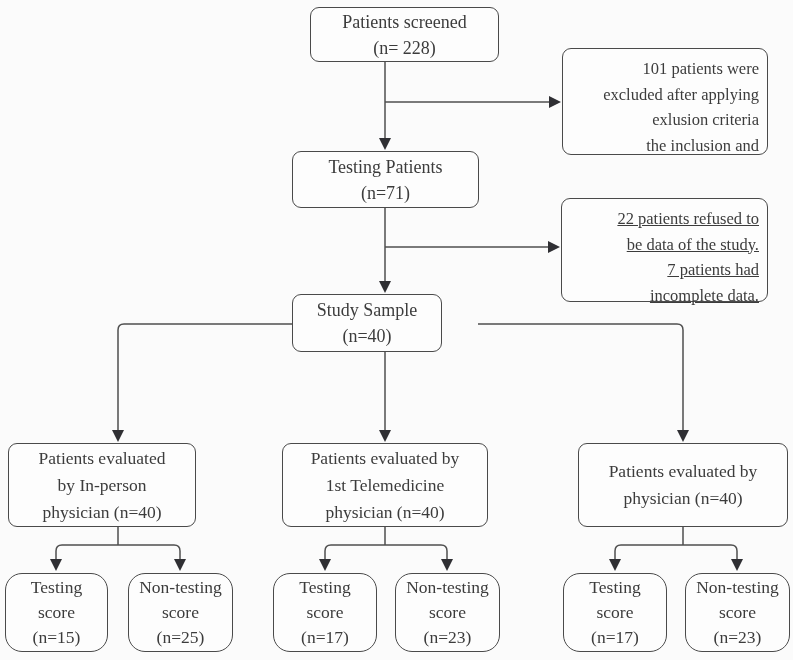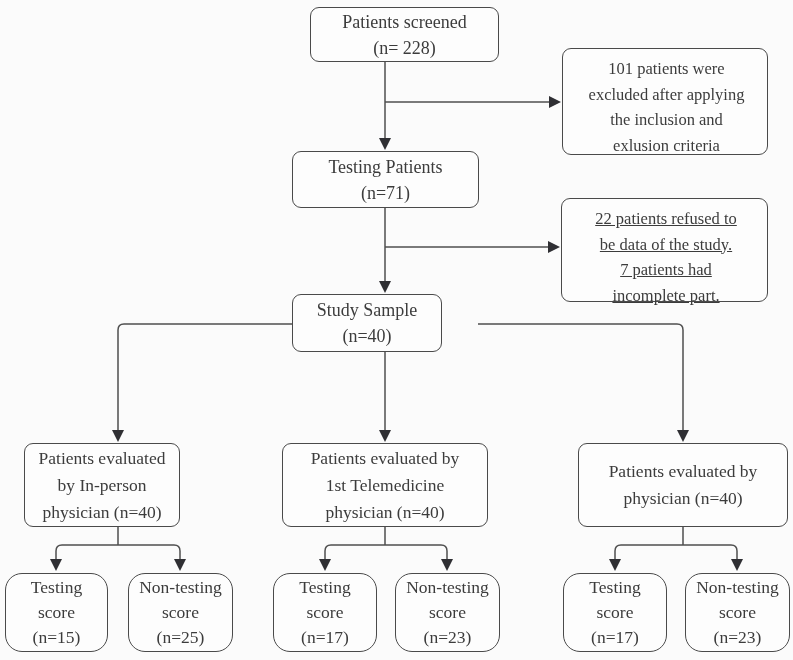--- a/index.html
+++ b/index.html
@@ -30,21 +30,21 @@
     display: flex;
     flex-direction: column;
     justify-content: center;
     text-align: center;
   }
   .node .line { display: block; }
   .node-main { font-size: 18px; line-height: 26px; }
   .node-side {
     font-size: 16.5px;
     line-height: 25.5px;
-    text-align: center;
+    text-align: right;
     justify-content: flex-start;
     padding: 7px 8px 6px 11px;
   }
   .node-branch { font-size: 17.5px; line-height: 27px; }
   .node-leaf { font-size: 17.5px; line-height: 25px; border-radius: 17px; }
 </style>
 </head>
 <body>
 
 <div class="canvas">
@@ -80,42 +80,42 @@
   </svg>
 
   <div class="node node-main" style="left:291px; top:7px; width:189px; height:55px;margin-left:19px;">
     <span class="line">Patients screened</span>
     <span class="line">(n= 228)</span>
   </div>
 
   <div class="node node-side" style="left:562px; top:48px; width:206px; height:107px;">
     <span class="line">101 patients were</span>
     <span class="line">excluded after applying</span>
+    <span class="line">exlusion criteria</span>
     <span class="line">the inclusion and</span>
-    <span class="line">exlusion criteria</span>
   </div>
 
   <div class="node node-main" style="left:292px; top:151px; width:187px; height:57px;">
     <span class="line">Testing Patients</span>
     <span class="line">(n=71)</span>
   </div>
 
   <div class="node node-side" style="left:561px; top:198px; width:207px; height:104px;text-decoration:underline;">
     <span class="line">22 patients refused to</span>
     <span class="line">be data of the study.</span>
     <span class="line">7 patients had</span>
-    <span class="line">incomplete part.</span>
+    <span class="line">incomplete data.</span>
   </div>
 
   <div class="node node-main" style="left:292px; top:294px; width:150px; height:58px;">
     <span class="line">Study Sample</span>
     <span class="line">(n=40)</span>
   </div>
 
-  <div class="node node-branch" style="left:24px; top:443px; width:156px; height:84px;">
+  <div class="node node-branch" style="left:8px; top:443px; width:188px; height:84px;">
     <span class="line">Patients evaluated</span>
     <span class="line">by In-person</span>
     <span class="line">physician (n=40)</span>
   </div>
 
   <div class="node node-branch" style="left:282px; top:443px; width:206px; height:84px;">
     <span class="line">Patients evaluated by</span>
     <span class="line">1st Telemedicine</span>
     <span class="line">physician (n=40)</span>
   </div>

